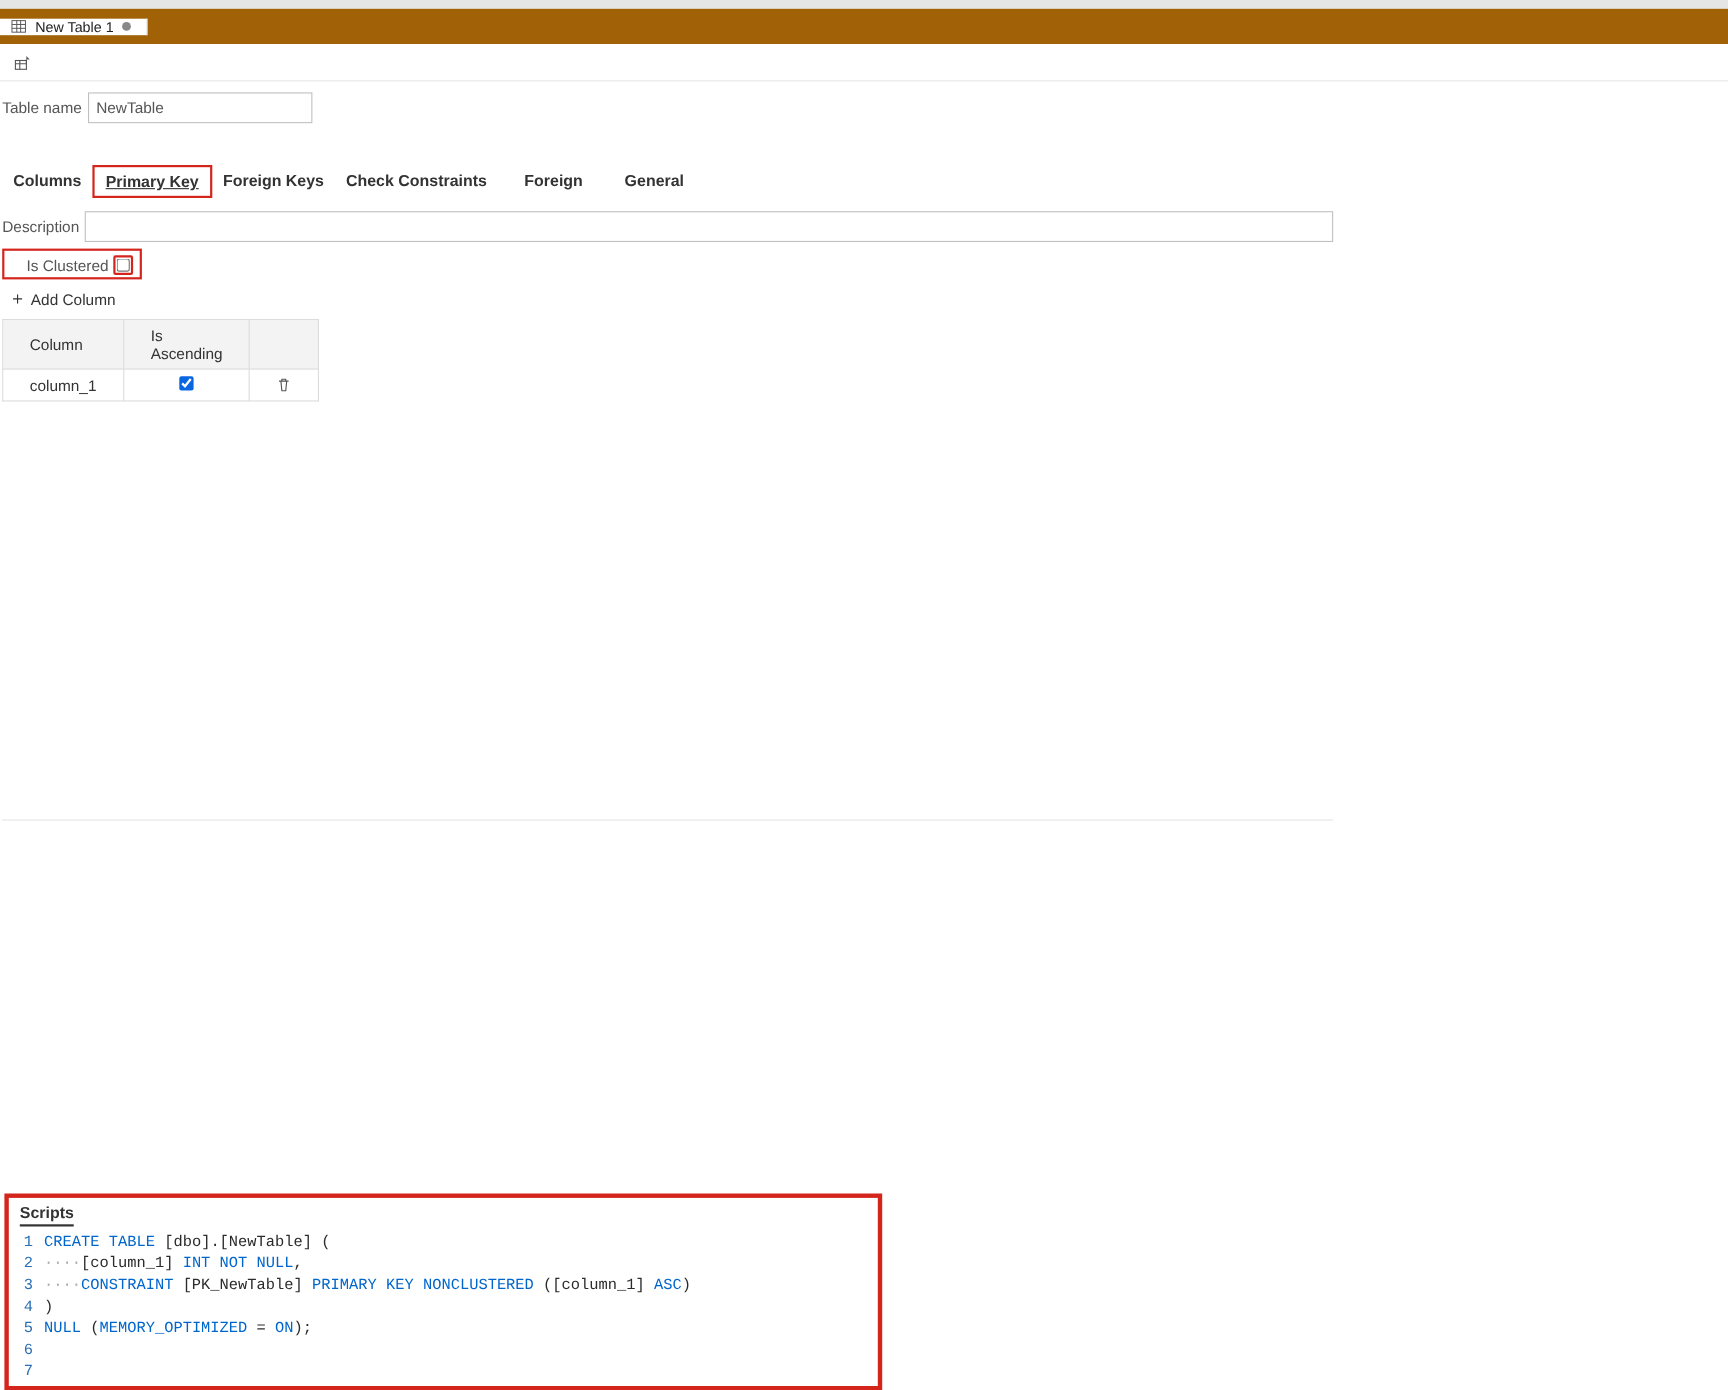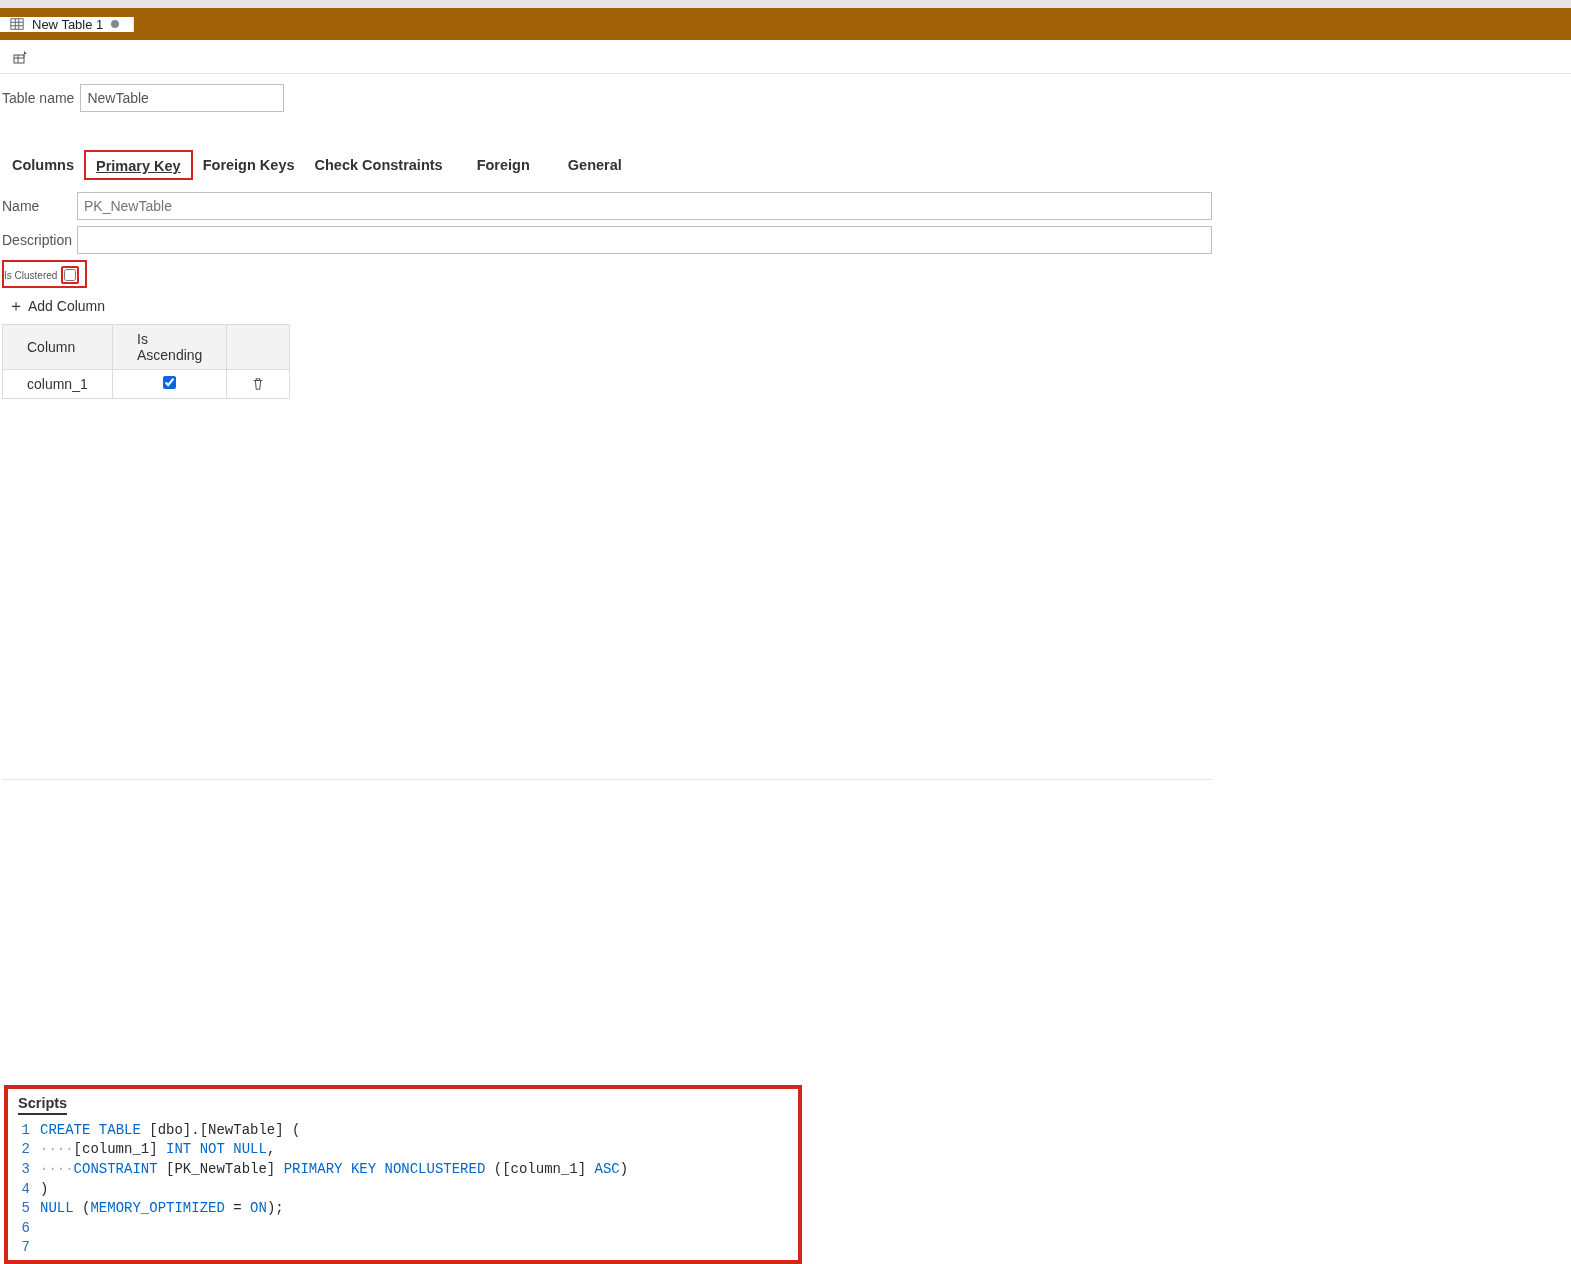--- a/index.html
+++ b/index.html
@@ -158,33 +158,29 @@
 
   <div class="tabs-nav">
     <div class="tab">Columns</div>
     <div class="tab active">Primary Key</div>
     <div class="tab">Foreign Keys</div>
     <div class="tab">Check Constraints</div>
     <div class="tab" style="margin-left:14px">Foreign</div>
     <div class="tab" style="margin-left:18px">General</div>
   </div>
 
-  <div class="pk-field">
-    <span class="pk-label">Name</span>
-    <input class="pk-input" placeholder="PK_NewTable" style="">
-  </div>
 
   <div class="pk-field">
     <span class="pk-label">Description</span>
     <input class="pk-input" style="">
   </div>
 
   <div>
     <span class="clustered-wrap hl">
-      <span style="color:#555;font-size:10px;">Is Clustered</span>
+      <span style="color:#555;font-size:14px;padding-left:20px;">Is Clustered</span>
       <span class="hl-inner-checkbox">
         <input type="checkbox" style="">
       </span>
     </span>
   </div>
 
   <div class="add-col-btn">
     <span class="plus">＋</span>
     <span>Add Column</span>
   </div>

